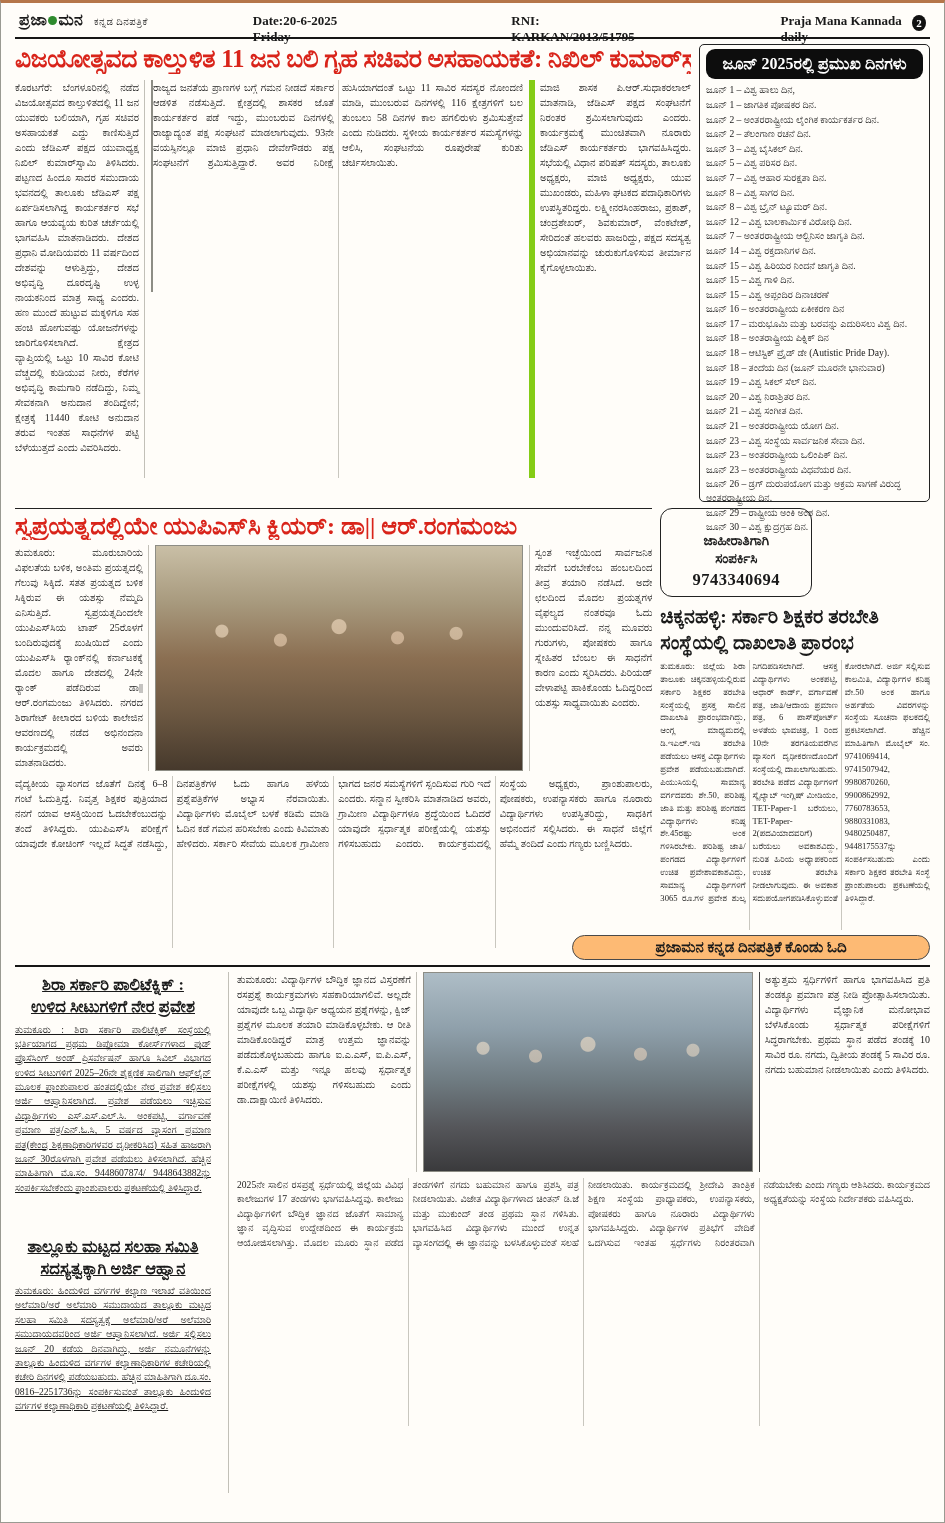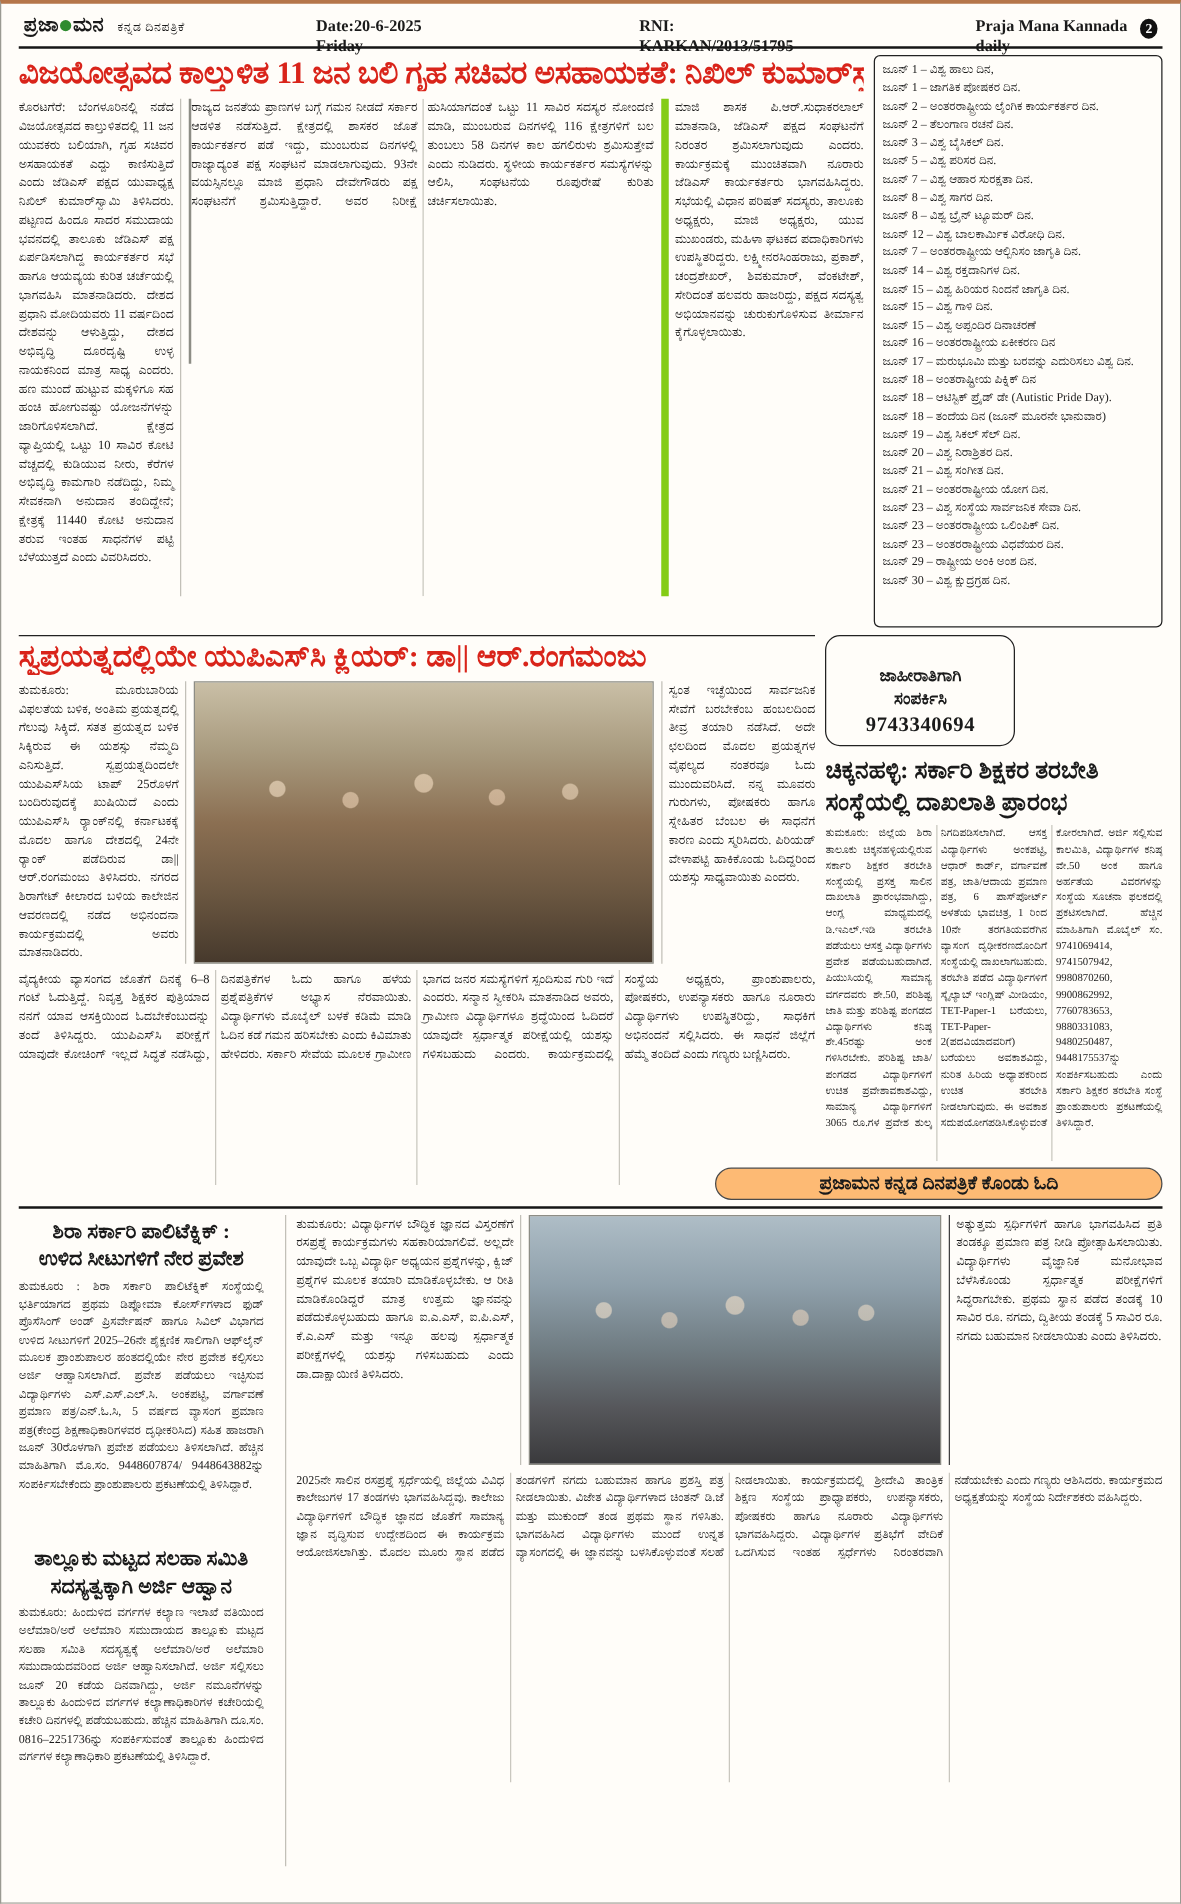--- a/index.html
+++ b/index.html
@@ -67,21 +67,21 @@
             padding:23px 4px 6px 4px; font-weight:bold; }
   .ad-box .ad-l { font-size:13.5px; line-height:1.35; }
   .ad-box .ad-phone { font-size:16.5px; margin-top:2px; letter-spacing:0.5px; }
   .chik-head { font-size:19.5px; font-weight:bold; line-height:1.32; margin:7px 0 4px 0; }
   .chik-body { flex:1; column-count:3; column-gap:7px; column-rule:1px solid #c9c7bf;
                font-size:8.6px; text-align:justify; overflow:hidden; line-height:1.5; }
   .promo-bar { margin:5px 0 0 -88px; background:#fdba74; border:1.6px solid #4a4a4a; border-radius:13px;
                text-align:center; font-size:15px; font-weight:bold; padding:3px 0; }
   
   .band3 { display:flex; gap:8px; height:528px; margin-top:5px; border-top:2px solid #161616; padding-top:5px; }
-  .b3-left { width:214px; padding-right:17px; border-right:1px solid #c2c0b8; }
+  .b3-left { width:214px; padding-right:17px; border-right:1px solid #c2c0b8;text-decoration:underline; }
   .sub-head { text-align:center; font-weight:bold; font-size:16.5px; line-height:1.35; margin:2px 0 4px 0; }
   .poly-body  { font-size:9.6px; height:205px; }
   .taluk-wrap { margin-top:8px; }
   .taluk-body { font-size:9.6px; height:200px; }
   .quiz { flex:1; }
   .quiz h2 { font-size:23px; margin:1px 0 6px 0; }
   .quiz-cols { display:flex; gap:6px; height:200px; }
   .quiz-col-l { width:180px; font-size:10px; padding-right:5px; }
   .quiz-photo { width:330px; height:100%; }
   .quiz-col-r { flex:1; font-size:10px; padding-left:5px; border-left:1px solid #404040; }
@@ -112,20 +112,21 @@
         <div class="lead-col-l body-txt vline">ಕೊರಟಗೆರೆ: ಬೆಂಗಳೂರಿನಲ್ಲಿ ನಡೆದ ವಿಜಯೋತ್ಸವದ ಕಾಲ್ತುಳಿತದಲ್ಲಿ 11 ಜನ ಯುವಕರು ಬಲಿಯಾಗಿ, ಗೃಹ ಸಚಿವರ ಅಸಹಾಯಕತೆ ಎದ್ದು ಕಾಣಿಸುತ್ತಿದೆ ಎಂದು ಜೆಡಿಎಸ್ ಪಕ್ಷದ ಯುವಾಧ್ಯಕ್ಷ ನಿಖಿಲ್ ಕುಮಾರ್‌ಸ್ವಾಮಿ ತಿಳಿಸಿದರು. ಪಟ್ಟಣದ ಹಿಂದೂ ಸಾದರ ಸಮುದಾಯ ಭವನದಲ್ಲಿ ತಾಲೂಕು ಜೆಡಿಎಸ್ ಪಕ್ಷ ಏರ್ಪಡಿಸಲಾಗಿದ್ದ ಕಾರ್ಯಕರ್ತರ ಸಭೆ ಹಾಗೂ ಆಯವ್ಯಯ ಕುರಿತ ಚರ್ಚೆಯಲ್ಲಿ ಭಾಗವಹಿಸಿ ಮಾತನಾಡಿದರು. ದೇಶದ ಪ್ರಧಾನಿ ಮೋದಿಯವರು 11 ವರ್ಷದಿಂದ ದೇಶವನ್ನು ಆಳುತ್ತಿದ್ದು, ದೇಶದ ಅಭಿವೃದ್ಧಿ ದೂರದೃಷ್ಟಿ ಉಳ್ಳ ನಾಯಕನಿಂದ ಮಾತ್ರ ಸಾಧ್ಯ ಎಂದರು. ಹಣ ಮುಂದೆ ಹುಟ್ಟುವ ಮಕ್ಕಳಿಗೂ ಸಹ ಹಂಚಿ ಹೋಗುವಷ್ಟು ಯೋಜನೆಗಳನ್ನು ಜಾರಿಗೊಳಿಸಲಾಗಿದೆ. ಕ್ಷೇತ್ರದ ವ್ಯಾಪ್ತಿಯಲ್ಲಿ ಒಟ್ಟು 10 ಸಾವಿರ ಕೋಟಿ ವೆಚ್ಚದಲ್ಲಿ ಕುಡಿಯುವ ನೀರು, ಕೆರೆಗಳ ಅಭಿವೃದ್ಧಿ ಕಾಮಗಾರಿ ನಡೆದಿದ್ದು, ನಿಮ್ಮ ಸೇವಕನಾಗಿ ಅನುದಾನ ತಂದಿದ್ದೇನೆ; ಕ್ಷೇತ್ರಕ್ಕೆ 11440 ಕೋಟಿ ಅನುದಾನ ತರುವ ಇಂತಹ ಸಾಧನೆಗಳ ಪಟ್ಟಿ ಬೆಳೆಯುತ್ತದೆ ಎಂದು ವಿವರಿಸಿದರು.</div>
         <div class="lead-mid">
           <div class="lead-photo photo ph-green" title="ಜೆಡಿಎಸ್ ಕಾರ್ಯಕರ್ತರ ಸಭೆಯಲ್ಲಿ ಮುಖಂಡರ ಗುಂಪು ಚಿತ್ರ"></div>
           <div class="lead-midtxt body-txt">ರಾಜ್ಯದ ಜನತೆಯ ಪ್ರಾಣಗಳ ಬಗ್ಗೆ ಗಮನ ನೀಡದೆ ಸರ್ಕಾರ ಆಡಳಿತ ನಡೆಸುತ್ತಿದೆ. ಕ್ಷೇತ್ರದಲ್ಲಿ ಶಾಸಕರ ಜೊತೆ ಕಾರ್ಯಕರ್ತರ ಪಡೆ ಇದ್ದು, ಮುಂಬರುವ ದಿನಗಳಲ್ಲಿ ರಾಜ್ಯಾದ್ಯಂತ ಪಕ್ಷ ಸಂಘಟನೆ ಮಾಡಲಾಗುವುದು. 93ನೇ ವಯಸ್ಸಿನಲ್ಲೂ ಮಾಜಿ ಪ್ರಧಾನಿ ದೇವೇಗೌಡರು ಪಕ್ಷ ಸಂಘಟನೆಗೆ ಶ್ರಮಿಸುತ್ತಿದ್ದಾರೆ. ಅವರ ನಿರೀಕ್ಷೆ ಹುಸಿಯಾಗದಂತೆ ಒಟ್ಟು 11 ಸಾವಿರ ಸದಸ್ಯರ ನೋಂದಣಿ ಮಾಡಿ, ಮುಂಬರುವ ದಿನಗಳಲ್ಲಿ 116 ಕ್ಷೇತ್ರಗಳಿಗೆ ಬಲ ತುಂಬಲು 58 ದಿನಗಳ ಕಾಲ ಹಗಲಿರುಳು ಶ್ರಮಿಸುತ್ತೇವೆ ಎಂದು ನುಡಿದರು. ಸ್ಥಳೀಯ ಕಾರ್ಯಕರ್ತರ ಸಮಸ್ಯೆಗಳನ್ನು ಆಲಿಸಿ, ಸಂಘಟನೆಯ ರೂಪುರೇಷೆ ಕುರಿತು ಚರ್ಚಿಸಲಾಯಿತು.</div>
         </div>
         <div class="lead-col-r body-txt">ಮಾಜಿ ಶಾಸಕ ಪಿ.ಆರ್.ಸುಧಾಕರಲಾಲ್ ಮಾತನಾಡಿ, ಜೆಡಿಎಸ್ ಪಕ್ಷದ ಸಂಘಟನೆಗೆ ನಿರಂತರ ಶ್ರಮಿಸಲಾಗುವುದು ಎಂದರು. ಕಾರ್ಯಕ್ರಮಕ್ಕೆ ಮುಂಚಿತವಾಗಿ ನೂರಾರು ಜೆಡಿಎಸ್ ಕಾರ್ಯಕರ್ತರು ಭಾಗವಹಿಸಿದ್ದರು. ಸಭೆಯಲ್ಲಿ ವಿಧಾನ ಪರಿಷತ್ ಸದಸ್ಯರು, ತಾಲೂಕು ಅಧ್ಯಕ್ಷರು, ಮಾಜಿ ಅಧ್ಯಕ್ಷರು, ಯುವ ಮುಖಂಡರು, ಮಹಿಳಾ ಘಟಕದ ಪದಾಧಿಕಾರಿಗಳು ಉಪಸ್ಥಿತರಿದ್ದರು. ಲಕ್ಷ್ಮೀನರಸಿಂಹರಾಜು, ಪ್ರಕಾಶ್, ಚಂದ್ರಶೇಖರ್, ಶಿವಕುಮಾರ್, ವೆಂಕಟೇಶ್, ಸೇರಿದಂತೆ ಹಲವರು ಹಾಜರಿದ್ದು, ಪಕ್ಷದ ಸದಸ್ಯತ್ವ ಅಭಿಯಾನವನ್ನು ಚುರುಕುಗೊಳಿಸುವ ತೀರ್ಮಾನ ಕೈಗೊಳ್ಳಲಾಯಿತು.</div>
       </div>
     </article>
 
     <aside class="sidebar">
+      <div class="sidebar-head">ಜೂನ್  2025ರಲ್ಲಿ ಪ್ರಮುಖ ದಿನಗಳು</div>
       <ul>
           <li>ಜೂನ್ 1 – ವಿಶ್ವ ಹಾಲು ದಿನ,</li>
           <li>ಜೂನ್ 1 – ಜಾಗತಿಕ ಪೋಷಕರ ದಿನ.</li>
           <li>ಜೂನ್ 2 – ಅಂತರರಾಷ್ಟ್ರೀಯ ಲೈಂಗಿಕ ಕಾರ್ಯಕರ್ತರ ದಿನ.</li>
           <li>ಜೂನ್ 2 – ತೆಲಂಗಾಣ ರಚನೆ ದಿನ.</li>
           <li>ಜೂನ್ 3 – ವಿಶ್ವ ಬೈಸಿಕಲ್ ದಿನ.</li>
           <li>ಜೂನ್ 5 – ವಿಶ್ವ ಪರಿಸರ ದಿನ.</li>
           <li>ಜೂನ್ 7 – ವಿಶ್ವ ಆಹಾರ ಸುರಕ್ಷತಾ ದಿನ.</li>
           <li>ಜೂನ್ 8 – ವಿಶ್ವ ಸಾಗರ ದಿನ.</li>
           <li>ಜೂನ್ 8 – ವಿಶ್ವ ಬ್ರೈನ್ ಟ್ಯೂಮರ್ ದಿನ.</li>
@@ -140,20 +141,21 @@
           <li>ಜೂನ್ 18 – ಅಂತರಾಷ್ಟ್ರೀಯ ಪಿಕ್ನಿಕ್ ದಿನ</li>
           <li>ಜೂನ್ 18 – ಆಟಿಸ್ಟಿಕ್ ಪ್ರೈಡ್ ಡೇ (Autistic Pride Day).</li>
           <li>ಜೂನ್ 18 – ತಂದೆಯ ದಿನ (ಜೂನ್ ಮೂರನೇ ಭಾನುವಾರ)</li>
           <li>ಜೂನ್ 19 – ವಿಶ್ವ ಸಿಕಲ್ ಸೆಲ್ ದಿನ.</li>
           <li>ಜೂನ್ 20 – ವಿಶ್ವ ನಿರಾಶ್ರಿತರ ದಿನ.</li>
           <li>ಜೂನ್ 21 – ವಿಶ್ವ ಸಂಗೀತ ದಿನ.</li>
           <li>ಜೂನ್ 21 – ಅಂತರರಾಷ್ಟ್ರೀಯ ಯೋಗ ದಿನ.</li>
           <li>ಜೂನ್ 23 – ವಿಶ್ವ ಸಂಸ್ಥೆಯ ಸಾರ್ವಜನಿಕ ಸೇವಾ ದಿನ.</li>
           <li>ಜೂನ್ 23 – ಅಂತರರಾಷ್ಟ್ರೀಯ ಒಲಿಂಪಿಕ್ ದಿನ.</li>
           <li>ಜೂನ್ 23 – ಅಂತರರಾಷ್ಟ್ರೀಯ ವಿಧವೆಯರ ದಿನ.</li>
+          <li>ಜೂನ್ 26 – ಡ್ರಗ್ ದುರುಪಯೋಗ ಮತ್ತು ಅಕ್ರಮ ಸಾಗಣೆ ವಿರುದ್ಧ ಅಂತರರಾಷ್ಟ್ರೀಯ ದಿನ.</li>
           <li>ಜೂನ್ 29 – ರಾಷ್ಟ್ರೀಯ ಅಂಕಿ ಅಂಶ ದಿನ.</li>
           <li>ಜೂನ್ 30 – ವಿಶ್ವ ಕ್ಷುದ್ರಗ್ರಹ ದಿನ.</li>
         </ul>
     </aside>
   </section>
 
   <section class="band2">
     <article class="upsc">
       <h2 class="red-head">ಸ್ವಪ್ರಯತ್ನದಲ್ಲಿಯೇ ಯುಪಿಎಸ್‌ಸಿ ಕ್ಲಿಯರ್: ಡಾ|| ಆರ್.ರಂಗಮಂಜು</h2>
       <div class="upsc-cols">

